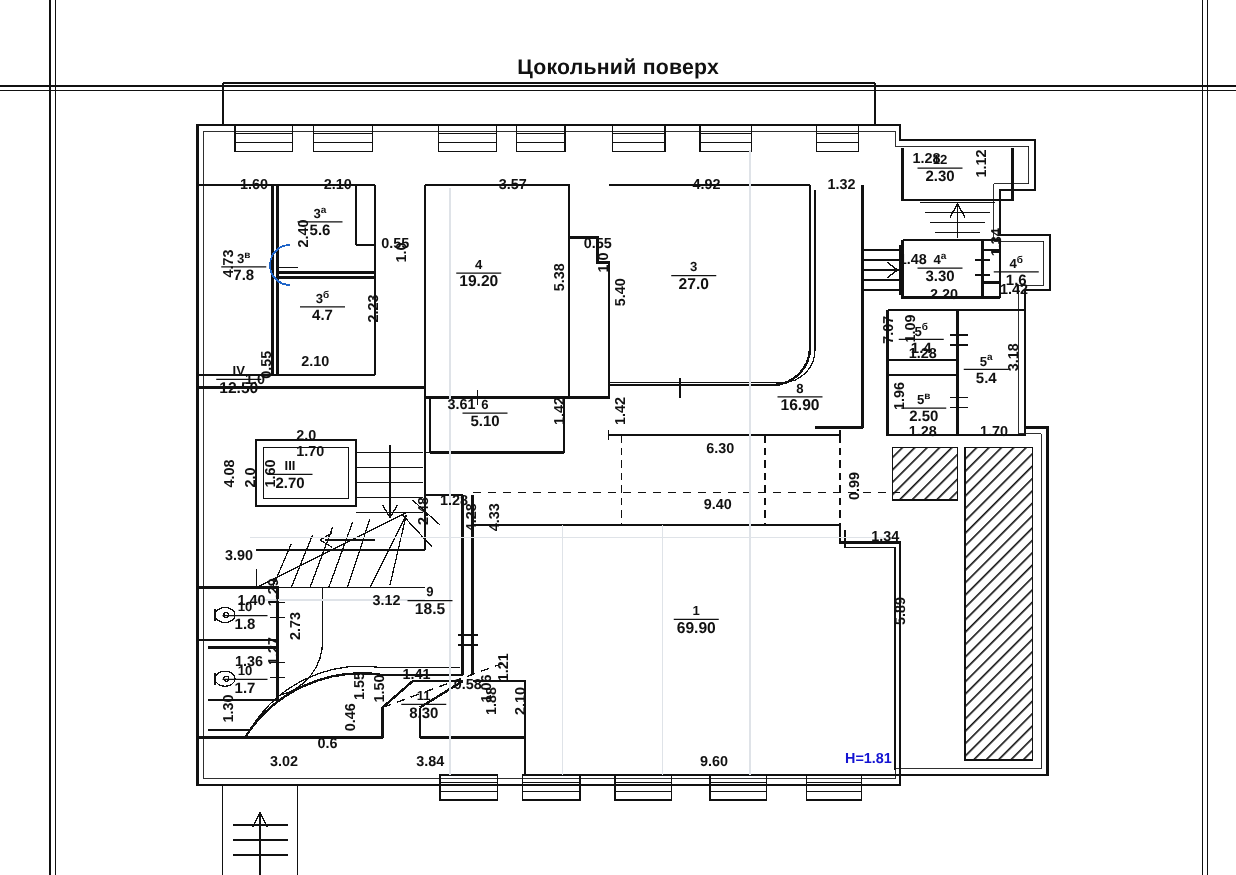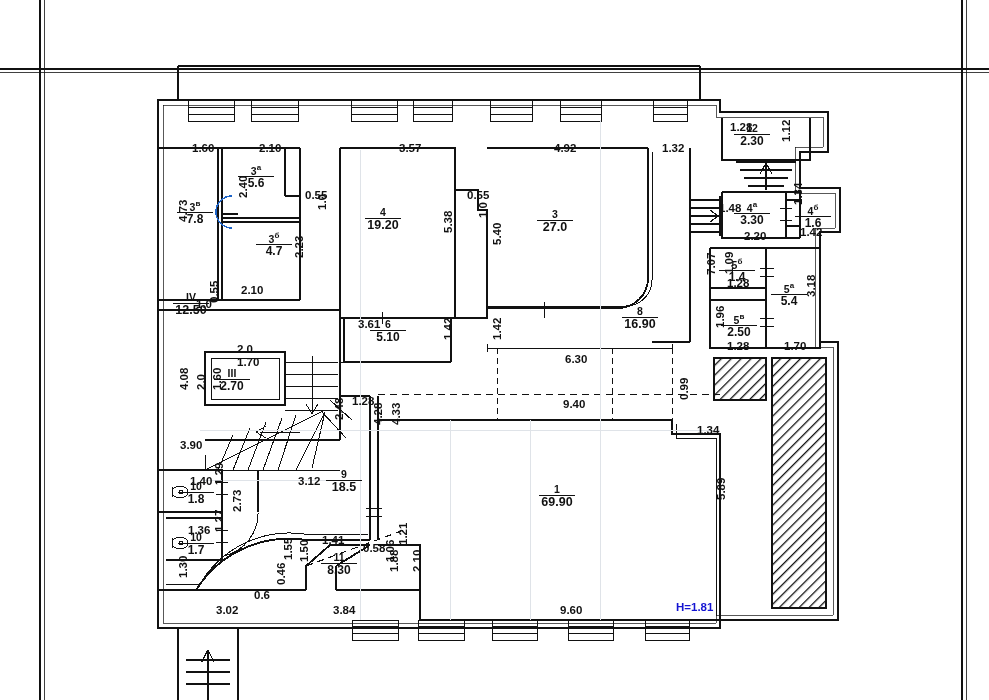--- a/index.html
+++ b/index.html
@@ -26,20 +26,21 @@
   .room .sup{font-size:8px;font-weight:bold;vertical-align:super;}
   .room.big .area{font-size:12.5px;}
 
   .hnote{position:absolute;font-size:11.5px;font-weight:bold;color:#1414d2;white-space:nowrap;}
 </style>
 </head>
 <body>
 
 <div id="plan-root">
 
+  <div class="title">Цокольний поверх</div>
 
   <svg class="plan" viewBox="0 0 989 700">
     <defs>
       <pattern id="hatch" width="7" height="7" patternTransform="rotate(45)" patternUnits="userSpaceOnUse">
         <line x1="0" y1="0" x2="0" y2="7" stroke="#111" stroke-width="2.6"></line>
       </pattern>
     </defs>
 
     <g stroke="#111" fill="none" stroke-width="1.1" shape-rendering="crispEdges">
 
@@ -321,21 +322,21 @@
   <div class="hnote" style="left:676px;top:601px;">H=1.81</div>
 
 <div class="room" style="left: 177px; top: 200px; width: 36px;">
       <span class="num">3<span class="sup">в</span></span>
       <span class="area">7.8</span>
     </div>
     <div class="room" style="left: 238px; top: 164px; width: 36px;">
       <span class="num">3<span class="sup">а</span></span>
       <span class="area">5.6</span>
     </div>
-    <div class="room" style="left: 256px; top: 232px; width: 36px;">
+    <div class="room" style="left: 240px; top: 232px; width: 36px;">
       <span class="num">3<span class="sup">б</span></span>
       <span class="area">4.7</span>
     </div>
     <div class="room big" style="left: 365px; top: 207px; width: 36px;">
       <span class="num">4</span>
       <span class="area">19.20</span>
     </div>
     <div class="room big" style="left: 537px; top: 209px; width: 36px;">
       <span class="num">3</span>
       <span class="area">27.0</span>

